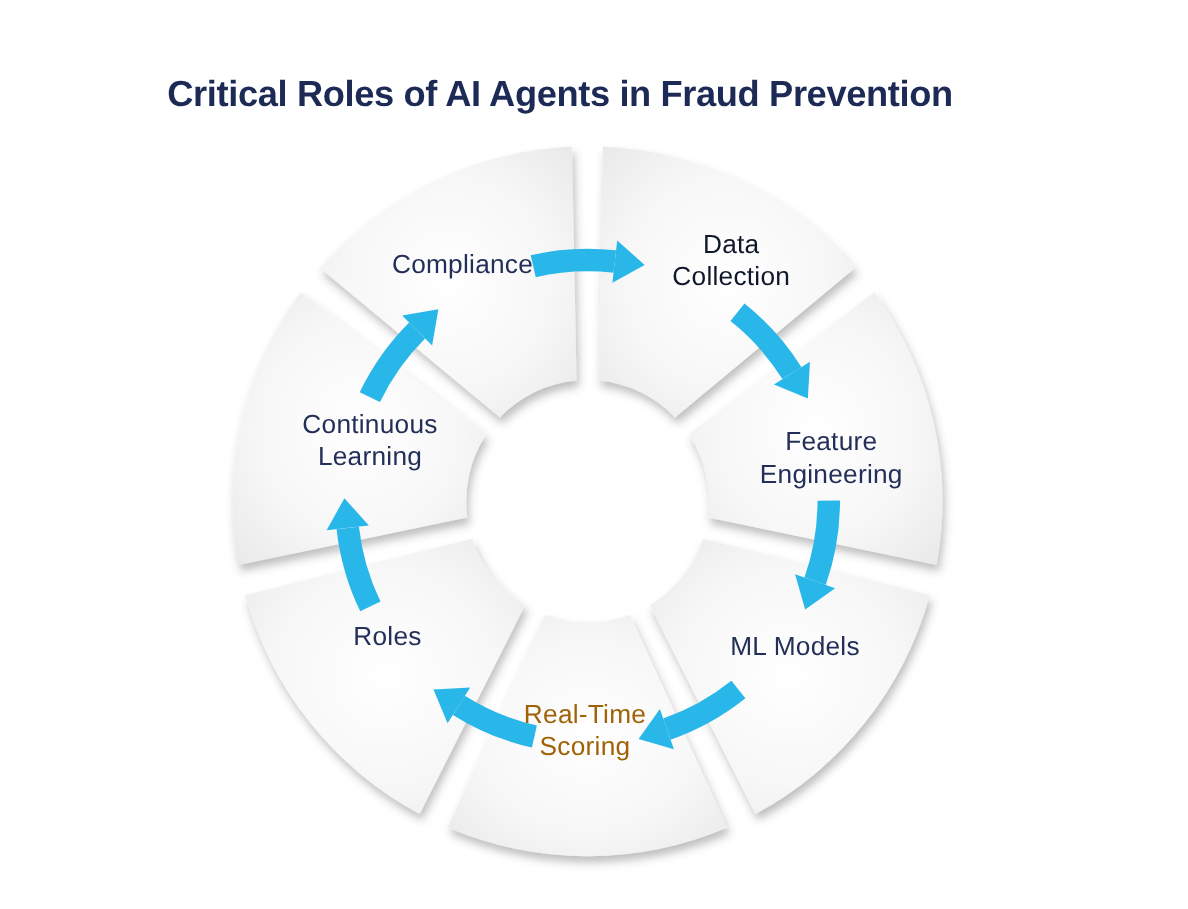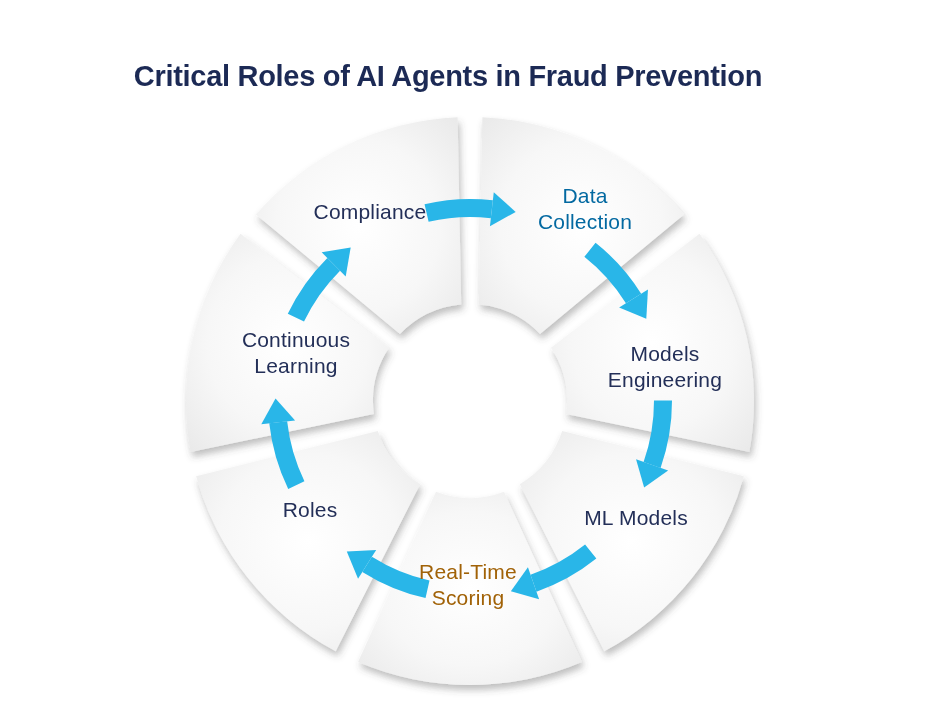--- a/index.html
+++ b/index.html
@@ -94,20 +94,20 @@
         <path d="M296.32,485.17 A193 193 0 0 1 278.19,422.37" fill="none" stroke="#29b6e8" stroke-width="18"></path>
         <polygon points="261.29,424.25 295.09,420.49 275.53,398.52" fill="#29b6e8"></polygon>
       </g>
       <g>
         <path d="M295.9,317.69 A193 193 0 0 1 333.7,264.36" fill="none" stroke="#29b6e8" stroke-width="18"></path>
         <polygon points="321.69,252.32 345.71,276.4 350.69,247.41" fill="#29b6e8"></polygon>
       </g>
     </svg>
   <div id="labels">
       <div class="step-label" style="left: 370px; top: 212px; color: rgb(35, 47, 88);">Compliance</div>
-      <div class="step-label" style="left: 585px; top: 209px; color: #0369a1;">Data Collection</div>
-      <div class="step-label" style="left: 665px; top: 367px; color: rgb(35, 47, 88);">Models Engineering</div>
+      <div class="step-label" style="left: 585px; top: 209px; color: #0f172a;">Data Collection</div>
+      <div class="step-label" style="left: 665px; top: 367px; color: rgb(35, 47, 88);">Feature Engineering</div>
       <div class="step-label" style="left: 636px; top: 518px; color: rgb(35, 47, 88);">ML Models</div>
       <div class="step-label" style="left: 468px; top: 585px; color: #a16207;">Real-Time Scoring</div>
       <div class="step-label" style="left: 310px; top: 510px; color: rgb(35, 47, 88);">Roles</div>
       <div class="step-label" style="left: 296px; top: 353px; color: rgb(35, 47, 88);">Continuous Learning</div>
     </div>
 </div>
 
 </body></html>

